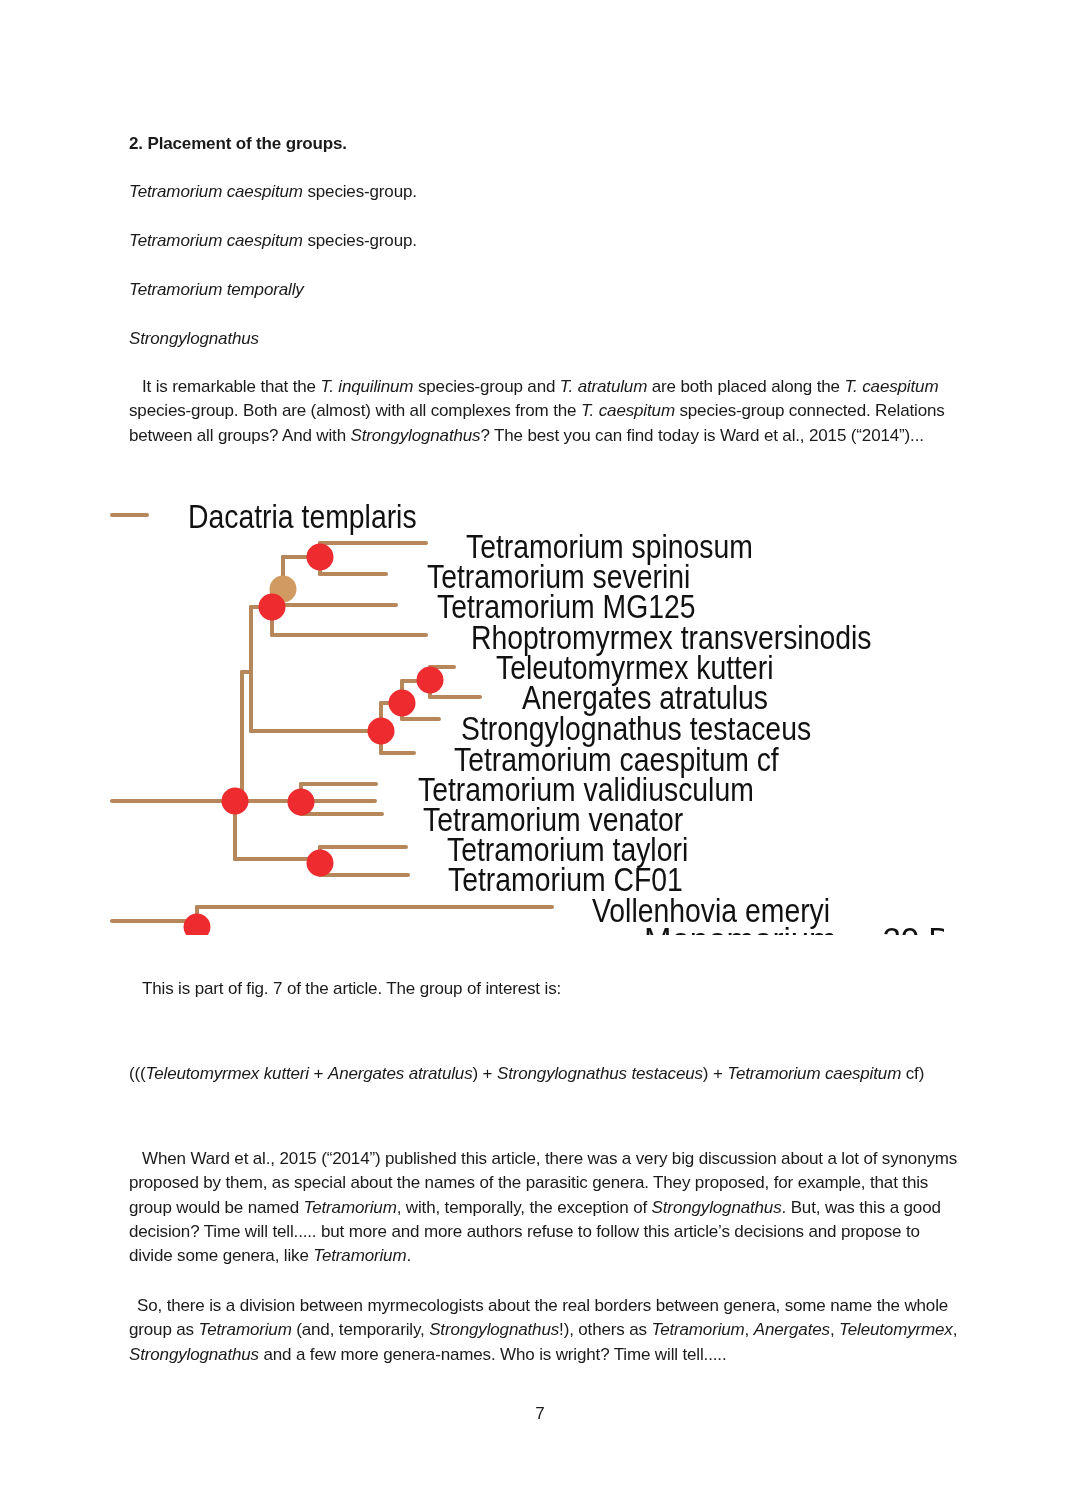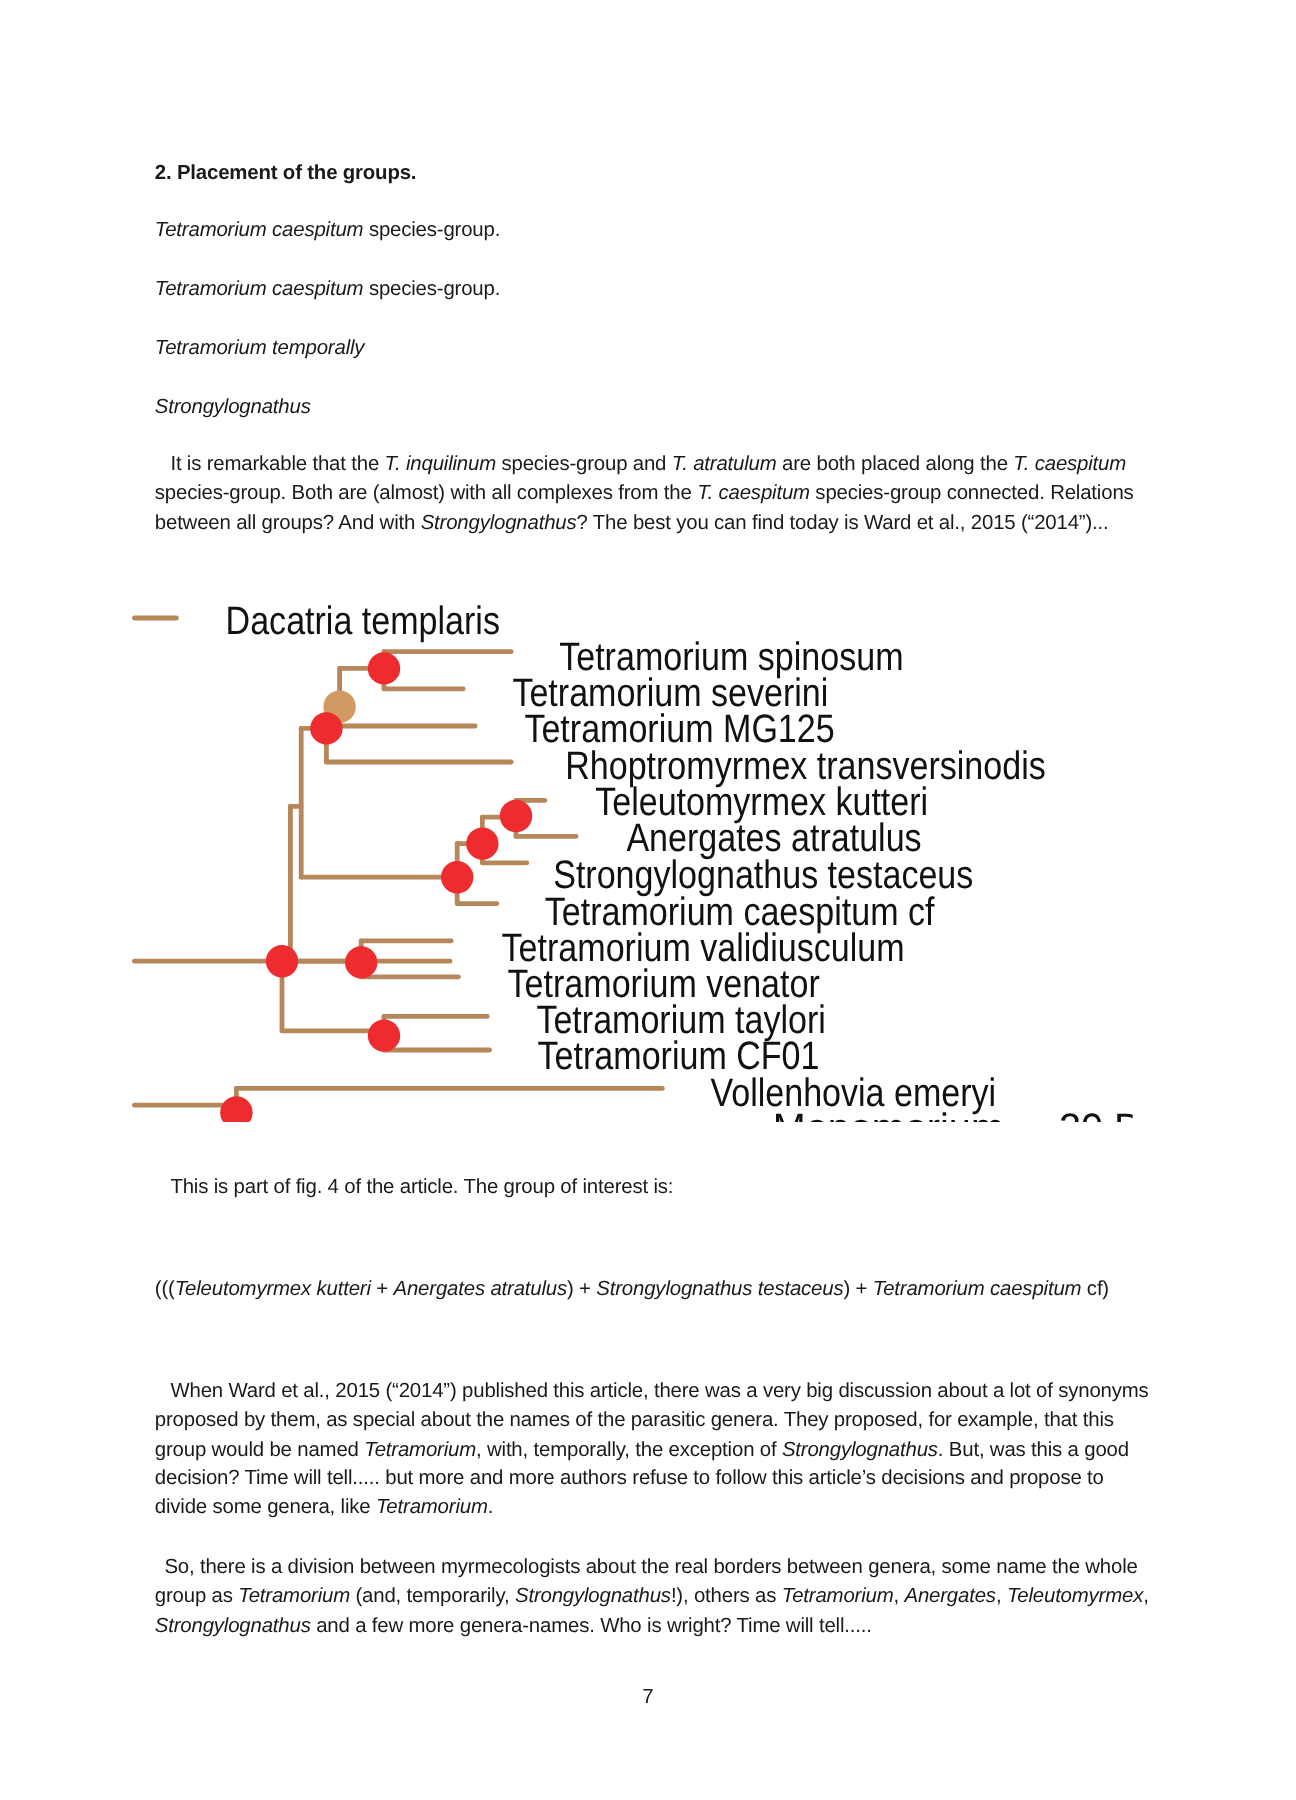--- a/index.html
+++ b/index.html
@@ -97,19 +97,19 @@
           <text x="314" y="306" class="tree-label" transform="translate(314,306) scale(0.86,1) translate(-314,-306)" fill="#111111">Tetramorium validiusculum</text>
           <text x="319" y="336" class="tree-label" transform="translate(319,336) scale(0.86,1) translate(-319,-336)" fill="#111111">Tetramorium venator</text>
           <text x="343" y="366" class="tree-label" transform="translate(343,366) scale(0.86,1) translate(-343,-366)" fill="#111111">Tetramorium taylori</text>
           <text x="344" y="396" class="tree-label" transform="translate(344,396) scale(0.86,1) translate(-344,-396)" fill="#111111">Tetramorium CF01</text>
           <text x="488" y="427" class="tree-label" transform="translate(488,427) scale(0.86,1) translate(-488,-427)" fill="#111111">Vollenhovia emeryi</text>
           <text x="540" y="456" class="tree-label">Monomorium ... 20 DH06</text>
         </g>
       </svg>
   </div>
 
-  <div class="txt indent" style="top:957px;"><span>This is part of fig. 4 of the article. The group of interest is:</span></div>
+  <div class="txt indent" style="top:957px;"><span>This is part of fig. 7 of the article. The group of interest is:</span></div>
   <div class="txt" style="top:1042px;"><span>(((</span><i>Teleutomyrmex kutteri</i><span> + </span><i>Anergates atratulus</i><span>) + </span><i>Strongylognathus testaceus</i><span>) + </span><i>Tetramorium caespitum</i><span> cf)</span></div>
   <div class="txt indent" style="top:1127px;"><span>When Ward et al., 2015 (“2014”) published this article, there was a very big discussion about a lot of synonyms proposed by them, as special about the names of the parasitic genera. They proposed, for example, that this group would be named </span><i>Tetramorium</i><span>, with, temporally, the exception of </span><i>Strongylognathus</i><span>. But, was this a good decision? Time will tell..... but more and more authors refuse to follow this article’s decisions and propose to divide some genera, like </span><i>Tetramorium</i><span>.</span></div>
   <div class="txt indent2" style="top:1274px;"><span>So, there is a division between myrmecologists about the real borders between genera, some name the whole group as </span><i>Tetramorium</i><span> (and, temporarily, </span><i>Strongylognathus</i><span>!), others as </span><i>Tetramorium</i><span>, </span><i>Anergates</i><span>, </span><i>Teleutomyrmex</i><span>, </span><i>Strongylognathus</i><span> and a few more genera-names. Who is wright? Time will tell.....</span></div>
 
   <div class="page-number">7</div>
 </div>
 
 </body></html>

